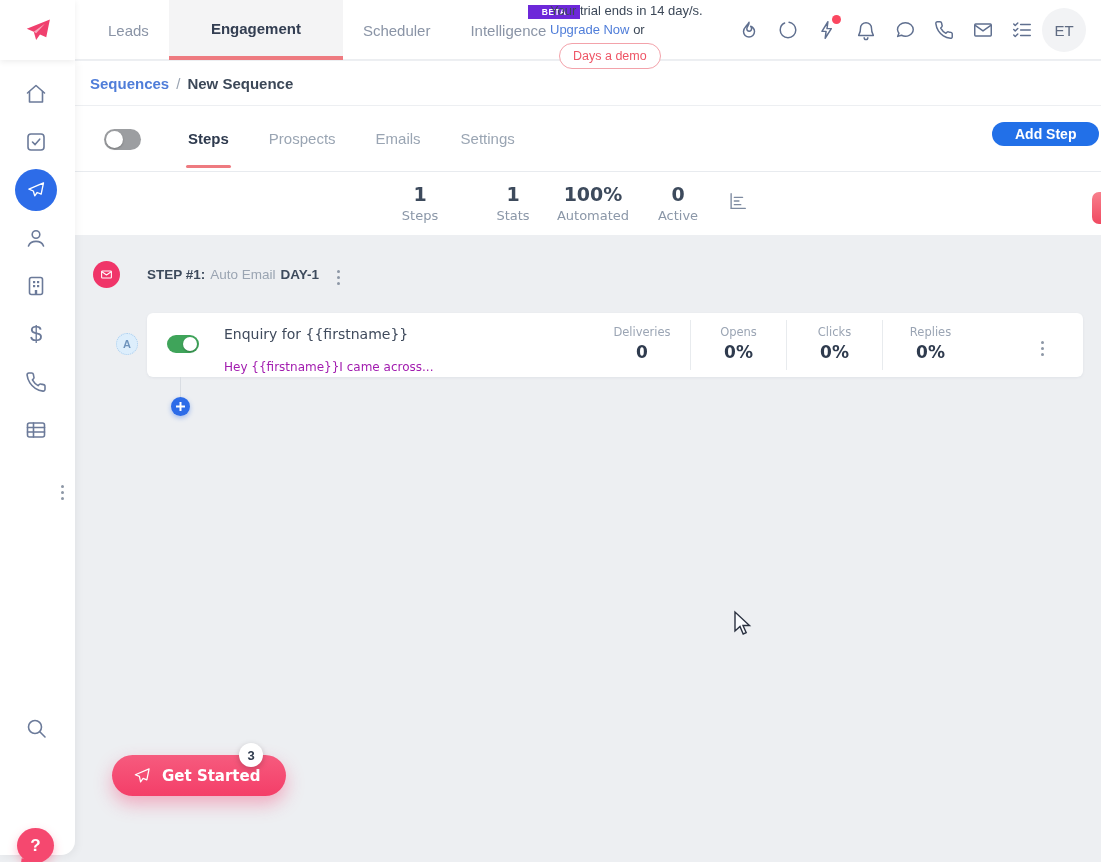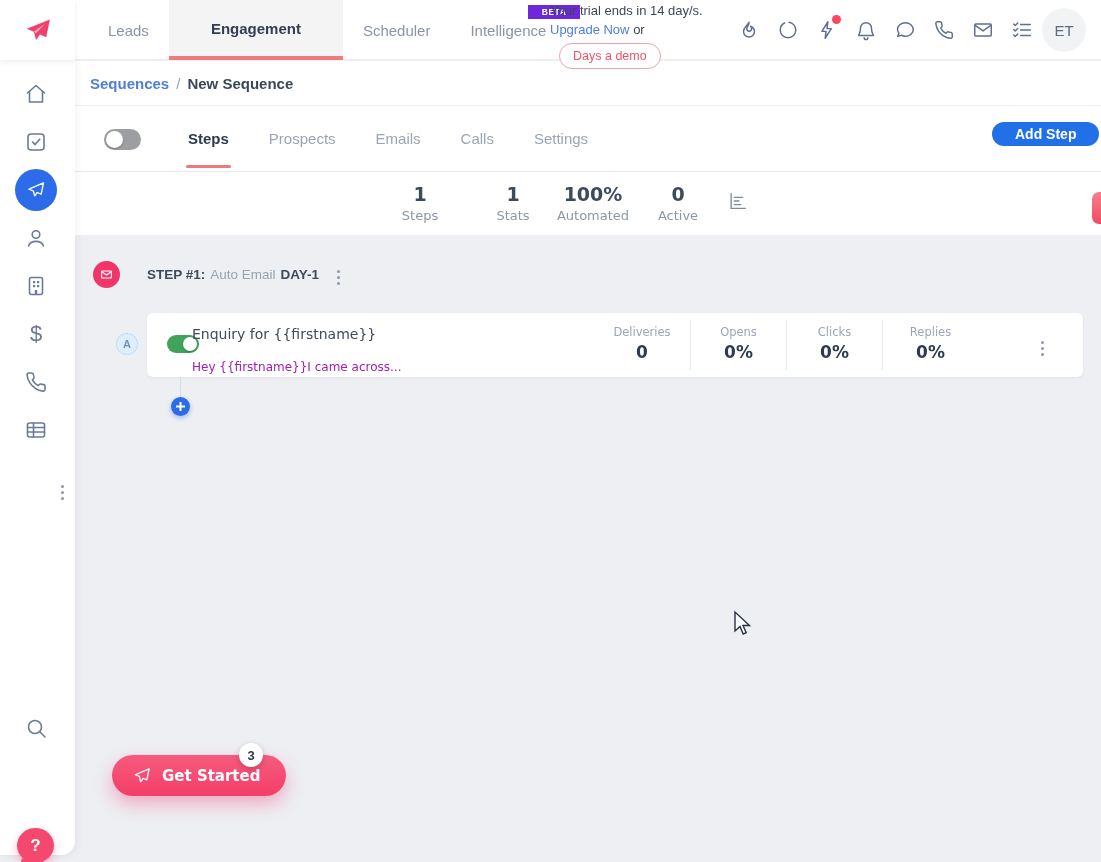--- a/index.html
+++ b/index.html
@@ -79,21 +79,21 @@
   .st-type { color:#9aa4b2; font-weight:500; }
   .st-day { font-weight:700; color:#3d4a5c; }
   .step-kebab { position:absolute; left:258px; top:29px; }
 
   .variant-badge { position:absolute; left:41px; top:98px; width:22px; height:22px; border-radius:50%; background:#ddeefc; border:1px dotted #a9cdee; color:#6f94bd; font-size:11px; font-weight:700; display:flex; align-items:center; justify-content:center; }
 
   .email-card { position:absolute; left:72px; top:78px; width:936px; height:64px; background:#fff; border-radius:6px; box-shadow:0 1px 3px rgba(20,30,60,.06); }
   .toggle.on { width:32px; height:18px; background:#3fa45a; border-radius:9px; }
   .toggle.on .knob { right:2px; width:14px; height:14px; }
   .email-toggle { position:absolute; left:20px; top:22px; }
-  .email-texts { position:absolute; left:45px; top:13px; }
+  .email-texts { position:absolute; left:77px; top:13px; }
   .email-subject { font-size:14px; color:#3f4a5c; line-height:17px; }
   .email-preview { font-size:12px; color:#a21caf; margin-top:17px; }
   .email-stats { position:absolute; left:447px; top:7px; display:flex; height:50px; }
   .ecol { width:96px; text-align:center; padding-top:5px; }
   .ecol + .ecol { border-left:1px solid #e8ebee; }
   .ecol .elab { font-size:11.5px; color:#9ba5b4; }
   .ecol .eval { font-size:17px; font-weight:600; color:#2f3b4e; margin-top:3px; }
   .email-kebab { position:absolute; left:890px; top:22px; }
 
   .connector { position:absolute; left:105px; top:142px; width:1px; height:21px; background:#d9dde3; }
@@ -264,21 +264,20 @@
 </div>
 
 <div class="tabs-row">
   <div class="toggle off steps-toggle">
       <span class="knob"></span>
     </div>
   <div class="tabs">
     <div class="tab active">Steps</div>
     <div class="tab">Prospects</div>
     <div class="tab">Emails</div>
-    <div class="tab">Calls</div>
     <div class="tab">Settings</div>
   </div>
   <button class="add-step">Add Step</button>
 </div>
 
 <div class="summary-row gfont">
   <div class="sum-stat" style="left:315px;width:60px">
     <div class="sum-val">1</div>
     <div class="sum-lab">Steps</div>
   </div>

